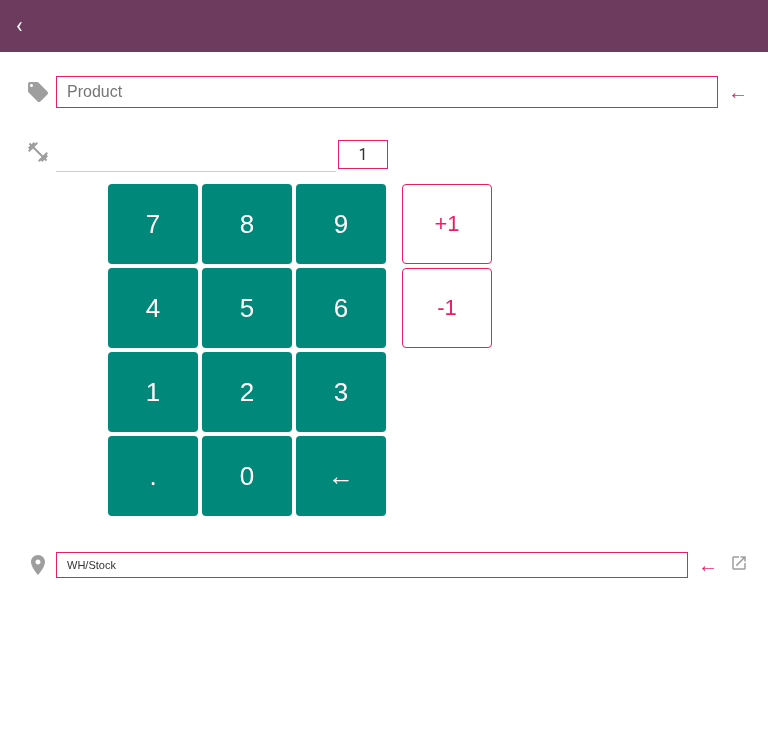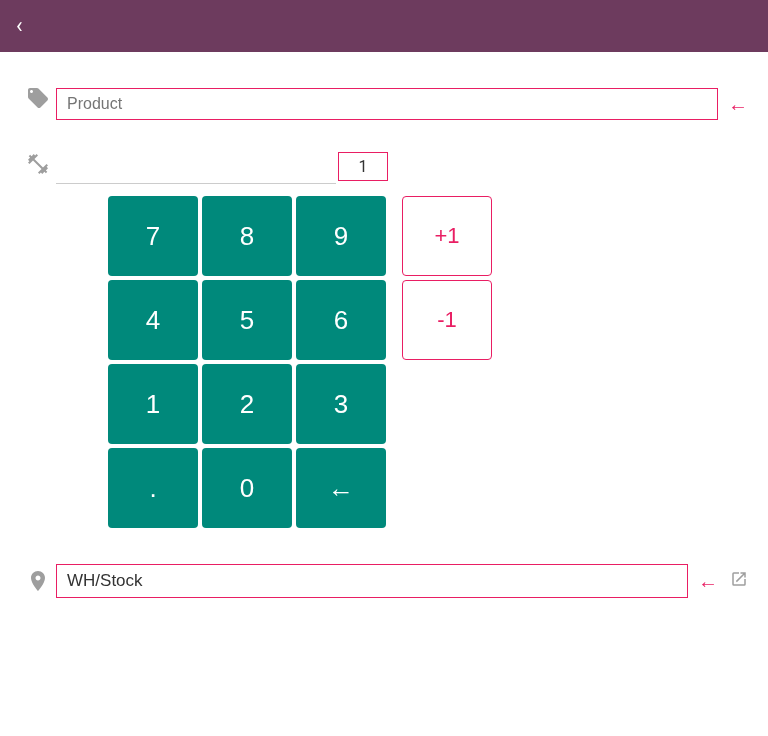--- a/index.html
+++ b/index.html
@@ -62,21 +62,20 @@
       justify-content: center;
       color: #9e9e9e;
       font-size: 22px;
     }
 
     
     .product-input-container {
       flex: 1;
       display: flex;
       align-items: center;
-      margin-top: 12px;
     }
 
     .product-input {
       border: 1.5px solid #e91e63;
       padding: 6px 10px;
       font-size: 16px;
       color: #bdbdbd;
       outline: none;
       background: transparent;
       width: 100%;
@@ -144,21 +143,21 @@
 
     .location-input-container {
       flex: 1;
       display: flex;
       align-items: center;
     }
 
     .location-input {
       border: 1.5px solid #e91e63;
       padding: 6px 10px;
-      font-size: 17px;
+      font-size: 11px;
       color: #333;
       outline: none;
       background: transparent;
       flex: 1;
     }
 
     .location-arrow {
       margin-left: 10px;
       color: #e91e63;
       font-size: 20px;

